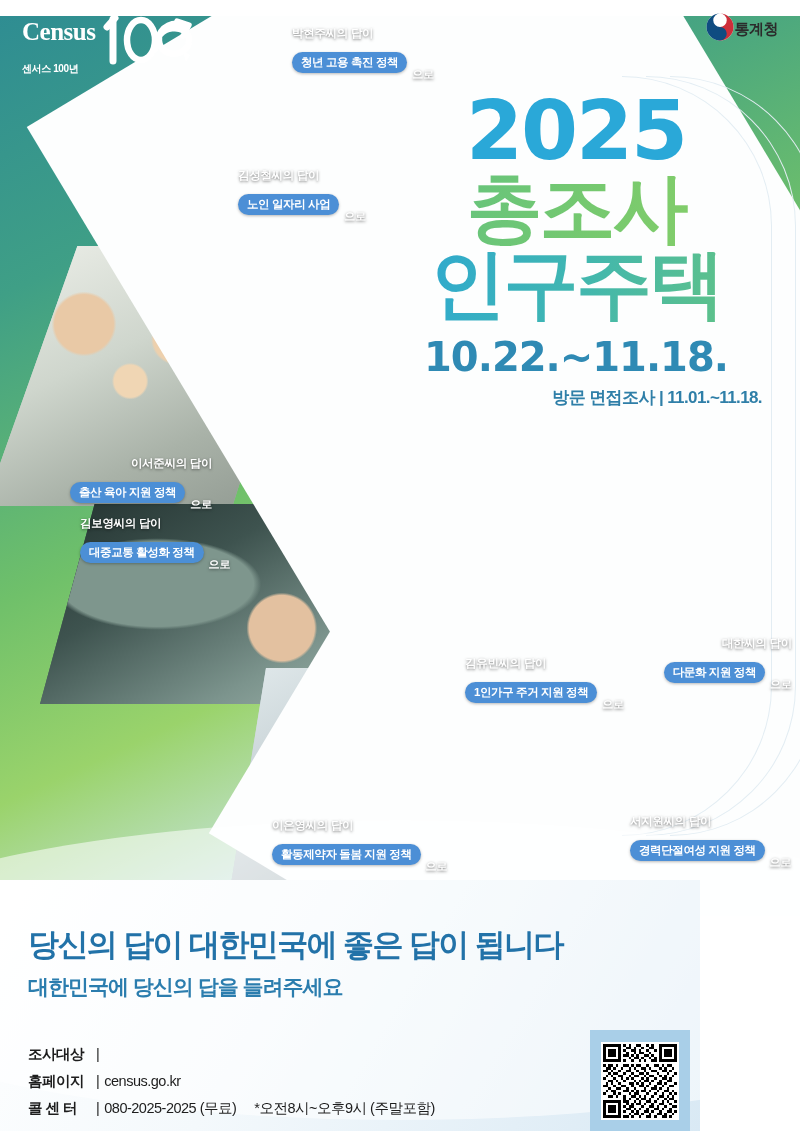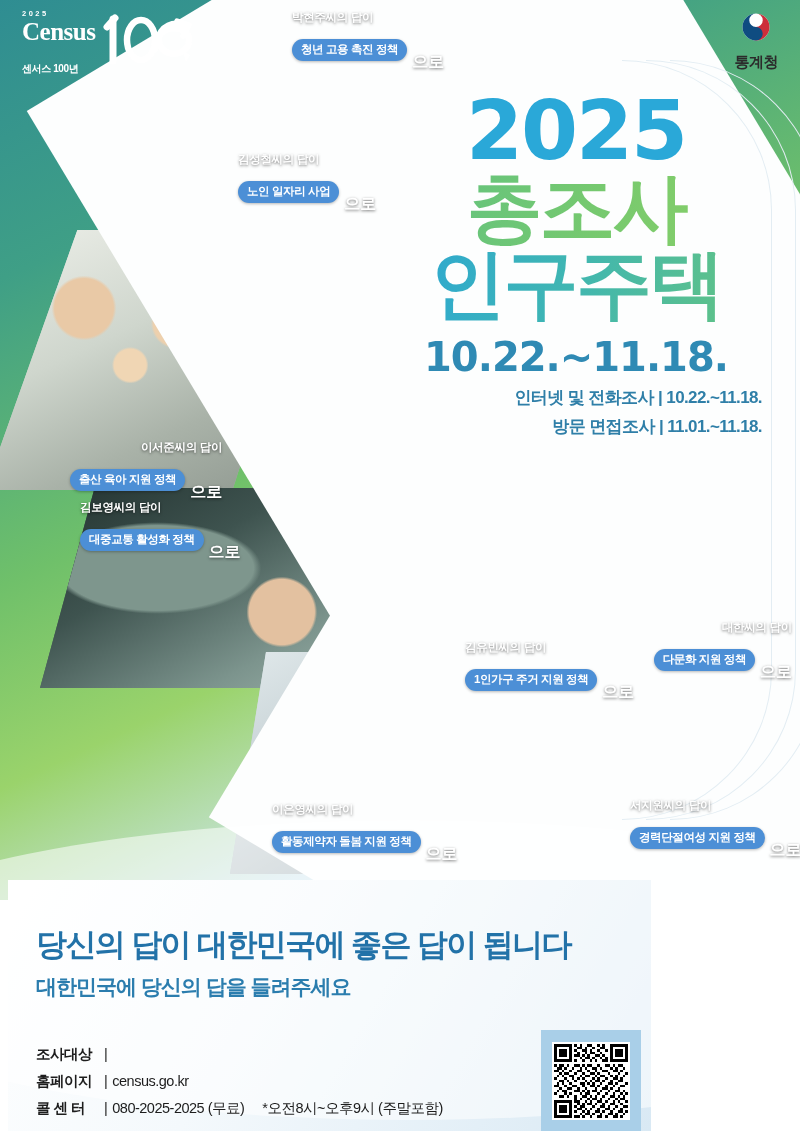--- a/index.html
+++ b/index.html
@@ -9,21 +9,21 @@
     font-family: "Liberation Sans", "DejaVu Sans", sans-serif;
     background: #ffffff; overflow: hidden;
   }
   #poster {
     position: relative; width: 800px; height: 1131px; overflow: hidden;
     background: #ffffff;
   }
 
   
   #collage {
-    position: absolute; left: 0; top: 0; width: 800px; height: 900px;
+    position: absolute; left: 0; top: 16px; width: 800px; height: 900px;
     overflow: hidden;
     background: linear-gradient(155deg, #2f8d92 0%, #3f9f86 22%, #6fc06a 46%, #9ad36b 62%, #cfe6f0 80%, #eaf3f8 100%);
   }
   
   #white-wedge {
     position: absolute; right: -60px; top: -120px;
     width: 620px; height: 1000px;
     background: #fdfefe;
     transform: rotate(-31deg);
     transform-origin: 50% 50%;
@@ -60,21 +60,21 @@
     text-shadow: 0 1px 3px rgba(0,0,0,.55); margin-bottom: 3px; letter-spacing: -.3px;
   }
   .caption .row { display: flex; align-items: center; gap: 5px; }
   .caption .pill {
     display: inline-block; background: #4c8fd6; color: #ffffff;
     font-weight: 700; font-size: 11.5px; letter-spacing: -.4px;
     padding: 3px 9px 4px; border-radius: 11px;
     box-shadow: 0 1px 3px rgba(0,0,0,.28);
   }
   .caption .suffix {
-    color: #ffffff; font-weight: 700; font-size: 16px;
+    color: #ffffff; font-weight: 700; font-size: 11px;
     text-shadow: 0 1px 3px rgba(0,0,0,.55);
     margin-top: 25px;
   }
   .caption.right { text-align: right; }
   .caption.right .row { justify-content: flex-end; }
   .caption.right .who { text-align: right; margin-top: 40px; }
 
   
   #census-logo {
     position: absolute; left: 22px; top: 10px; z-index: 60;
@@ -90,21 +90,21 @@
     font-family: "Liberation Serif", serif;
   }
   #census-logo .kr {
     font-size: 10px; font-weight: 700; letter-spacing: -.4px; display: block;
     margin-top: 20px;
   }
   #census-logo .hundred { margin-left: 2px; }
 
   #gov-logo {
     position: absolute; right: 22px; top: 12px; z-index: 60;
-    display: flex; align-items: center; gap: 7px; flex-direction: column;
+    display: flex; align-items: center; 
   }
   #gov-logo .govname {
     font-size: 15px; font-weight: 700; color: #2b2b2b; letter-spacing: -.5px;
   }
 
   
   #title-block {
     position: absolute; right: 34px; top: 92px; z-index: 50;
     width: 380px; text-align: center;
   }
@@ -129,21 +129,21 @@
     margin-top: 12px; font-family: "DejaVu Sans", sans-serif;
   }
   .t-sub {
     font-size: 17px; font-weight: 700; color: #2f7fa8; letter-spacing: -.6px;
     margin-top: 6px; text-align: right; padding-right: 4px;
   }
   .t-sub:first-of-type { margin-top: 16px; }
 
   
   #bottom {
-    position: absolute; left: 8px; top: 880px; width: 643px; height: 251px;
+    position: absolute; left: 0; top: 880px; width: 700px; height: 251px;
     background: linear-gradient(120deg, #ffffff 0%, #f4f9fc 40%, #d9e9f4 100%);
     padding-left: 28px;
   }
   #bottom .swoosh {
     position: absolute; left: -200px; top: -60px; width: 1200px; height: 300px;
     border-radius: 50%; background: rgba(255,255,255,.55);
   }
   #slogan-main {
     position: absolute; left: 28px; top: 44px; z-index: 5;
     font-size: 31px; font-weight: 800; color: #2272a8; letter-spacing: -1.6px;
@@ -352,21 +352,20 @@
       </svg>
     </span>
     <span class="govname">통계청</span>
   </div>
 
   <div id="title-block">
     <div id="t-year">2025</div>
     <div id="t-line2">총조사</div>
     <div id="t-line1">인구주택</div>
     <div id="t-dates">10.22.~11.18.</div>
-    <div class="t-sub">인터넷 및 전화조사 | 10.22.~11.18.</div>
     <div class="t-sub">방문 면접조사 | 11.01.~11.18.</div>
   </div>
 
   <div id="bottom">
     <div class="swoosh"></div>
 
     <div id="slogan-main">당신의 답이 대한민국에 좋은 답이 됩니다</div>
     <div id="slogan-sub">대한민국에 당신의 답을 들려주세요</div>
 
     <div id="info">

